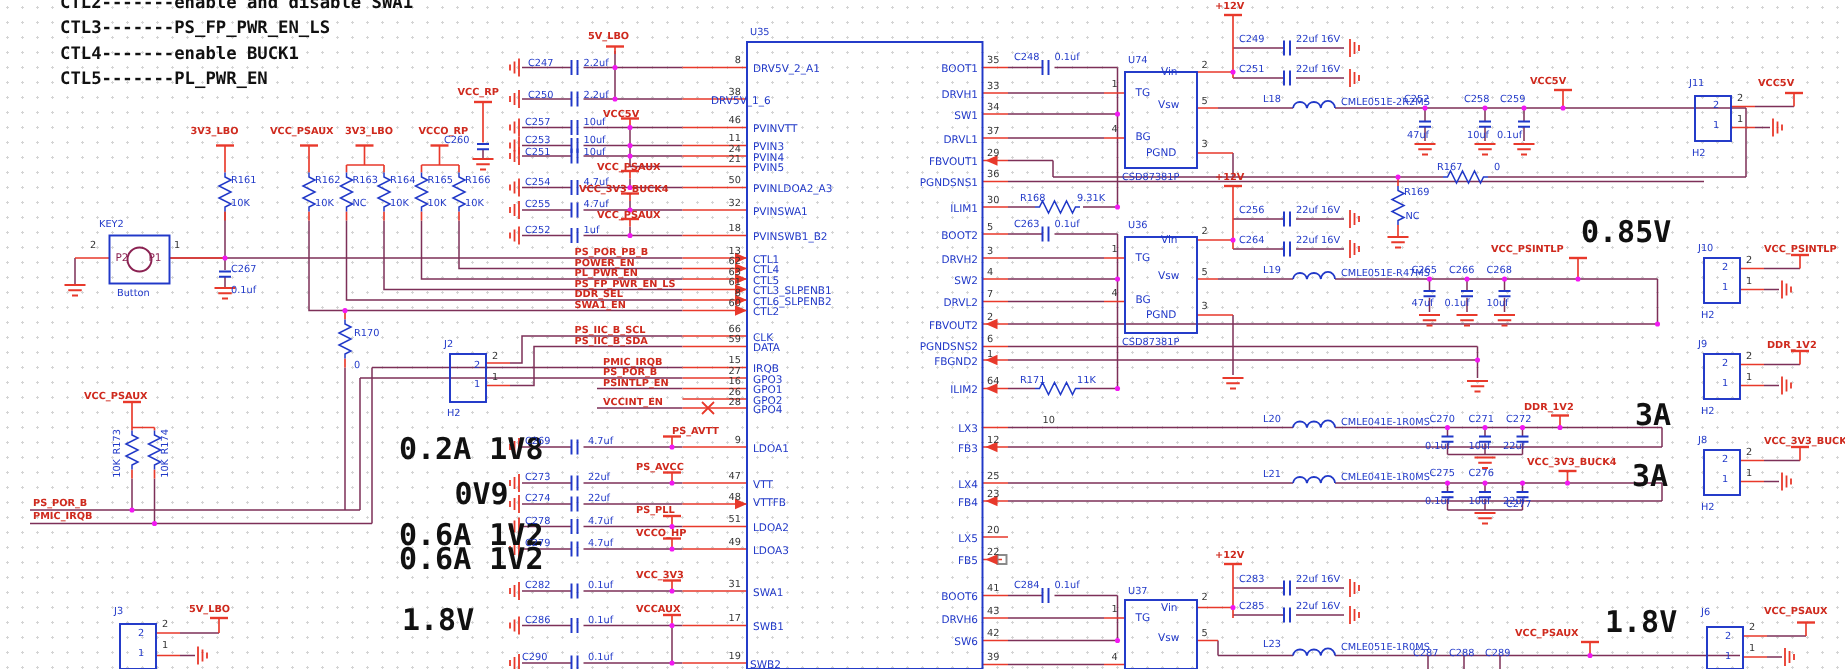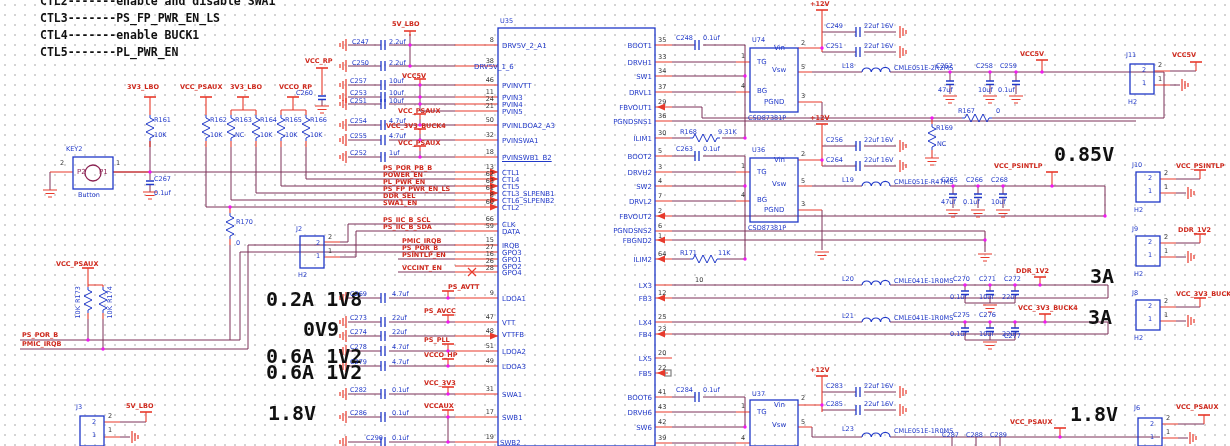--- a/index.html
+++ b/index.html
@@ -439,21 +439,21 @@
       <span class="lb ref" style="left: 350px; top: 328px;">C274</span>
       <span class="lb ref" style="left: 392px; top: 328px;">22uf</span>
       <span class="lb ref" style="left: 350px; top: 343px;">C278</span>
       <span class="lb ref" style="left: 392px; top: 343px;">4.7uf</span>
       <span class="lb ref" style="left: 350px; top: 358px;">C279</span>
       <span class="lb ref" style="left: 392px; top: 358px;">4.7uf</span>
       <span class="lb ref" style="left: 350px; top: 386px;">C282</span>
       <span class="lb ref" style="left: 392px; top: 386px;">0.1uf</span>
       <span class="lb ref" style="left: 350px; top: 409px;">C286</span>
       <span class="lb ref" style="left: 392px; top: 409px;">0.1uf</span>
-      <span class="lb ref" style="left: 350px; top: 434px; padding-left: 16px;">C290</span>
+      <span class="lb ref" style="left: 332px; top: 434px; padding-left: 16px;">C290</span>
       <span class="lb ref" style="left: 392px; top: 434px;">0.1uf</span>
       <span class="lb ref" style="left: 676px; top: 34px;">C248</span>
       <span class="lb ref" style="left: 703px; top: 34px;">0.1uf</span>
       <span class="lb ref" style="left: 676px; top: 145px;">C263</span>
       <span class="lb ref" style="left: 703px; top: 145px;">0.1uf</span>
       <span class="lb ref" style="left: 676px; top: 386px;">C284</span>
       <span class="lb ref" style="left: 703px; top: 386px;">0.1uf</span>
       <span class="lb ref" style="left: 680px; top: 128px;">R168</span>
       <span class="lb ref" style="left: 718px; top: 128px;">9.31K</span>
       <span class="lb ref" style="left: 680px; top: 249px;">R171</span>
@@ -545,21 +545,21 @@
       <span class="lb pnum" style="left: 801px; top: 418px;">5</span>
       <span class="lb ref" style="left: 500px; top: 17px;">U35</span>
       <span class="lb pname" style="left: 502px; top: 42px;">DRV5V_2_A1</span>
       <span class="lb pname" style="left: 474px; top: 63px;">DRV5V_1_6</span>
       <span class="lb pname" style="left: 502px; top: 82px; text-align: center;">PVINVTT</span>
       <span class="lb pname" style="left: 502px; top: 94px;">PVIN3</span>
       <span class="lb pname" style="left: 502px; top: 101px;">PVIN4</span>
       <span class="lb pname" style="left: 502px; top: 108px;">PVIN5</span>
       <span class="lb pname" style="left: 502px; top: 122px;">PVINLDOA2_A3</span>
       <span class="lb pname" style="left: 502px; top: 137px;">PVINSWA1</span>
-      <span class="lb pname" style="left: 502px; top: 154px; text-decoration: underline;">PVINSWB1_B2</span>
+      <span class="lb pname" style="left: 502px; top: 154px;">PVINSWB1_B2</span>
       <span class="lb pname" style="left: 502px; top: 169px;">CTL1</span>
       <span class="lb pname" style="left: 502px; top: 176px;">CTL4</span>
       <span class="lb pname" style="left: 502px; top: 183px;">CTL5</span>
       <span class="lb pname" style="left: 502px; top: 190px;">CTL3_SLPENB1</span>
       <span class="lb pname" style="left: 502px; top: 197px;">CTL6_SLPENB2</span>
       <span class="lb pname" style="left: 502px; top: 204px;">CTL2</span>
       <span class="lb pname" style="left: 502px; top: 221px;">CLK</span>
       <span class="lb pname" style="left: 502px; top: 228px;">DATA</span>
       <span class="lb pname" style="left: 502px; top: 242px;">IRQB</span>
       <span class="lb pname" style="left: 502px; top: 249px;">GPO3</span>

